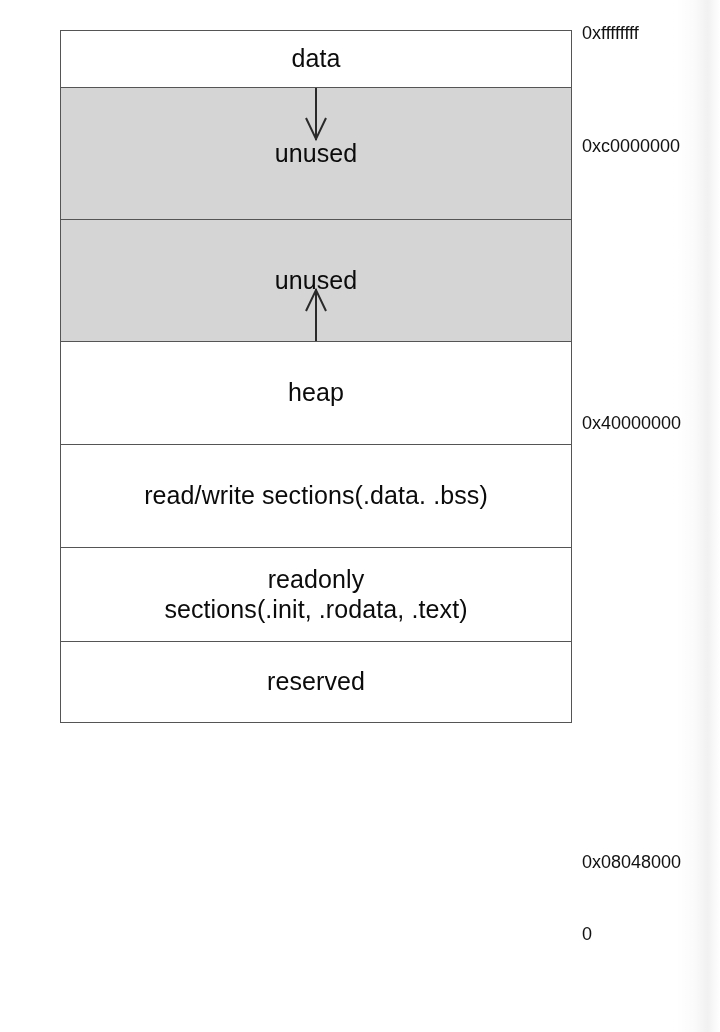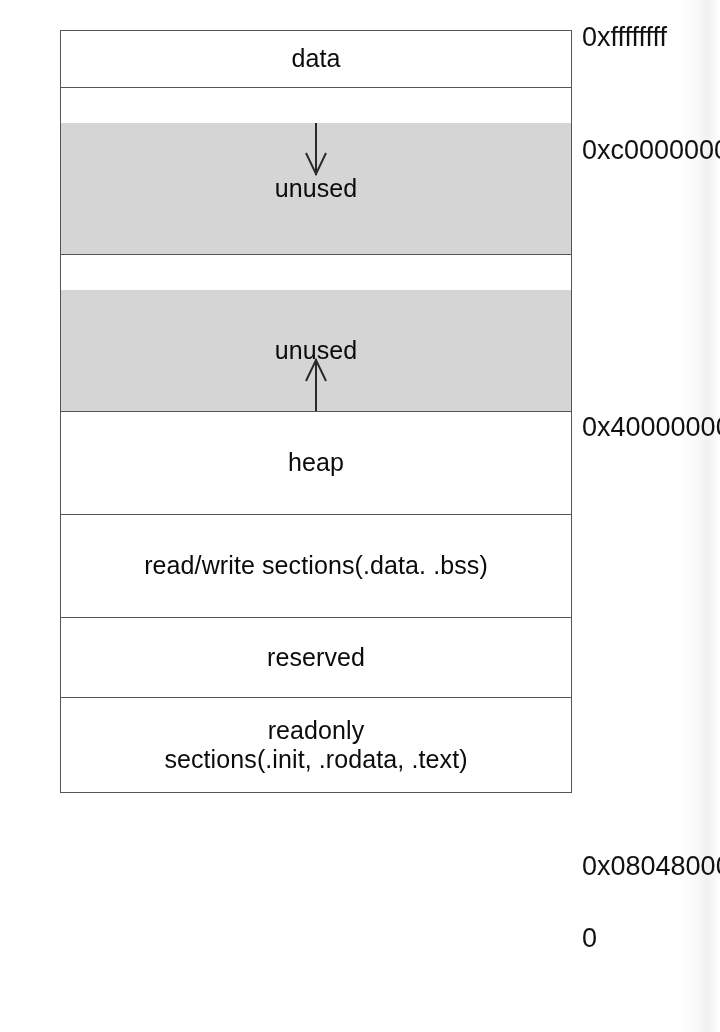--- a/index.html
+++ b/index.html
@@ -60,21 +60,20 @@
     background-color: #d9d9d9;
     background-image: repeating-linear-gradient(
         45deg,
         rgba(90,90,90,0.55) 0px,
         rgba(90,90,90,0.55) 1px,
         rgba(255,255,255,0) 1px,
         rgba(255,255,255,0) 5px);
   }
   .fill-gray {
     background-color: #d5d5d5;
-    margin-top: 35px;
   }
   .fill-white {
     background-color: #ffffff;
   }
 
   .block-label {
     font-size: 25px;
     color: #0b0b0b;
     line-height: 1.18;
     text-align: center;
@@ -99,21 +98,21 @@
   #address-labels {
     position: absolute;
     left: 582px;
     top: 0;
     width: 138px;
     height: 1032px;
   }
   .addr-label {
     position: absolute;
     left: 0;
-    font-size: 27px;
+    font-size: 18px;
     color: #111111;
     white-space: nowrap;
     line-height: 1;
   }
 </style>
 </head>
 <body>
 
 <div id="page">
 
@@ -134,26 +133,26 @@
           <polyline points="3,22 13,1 23,22" fill="none" stroke="#2a2a2a" stroke-width="2"></polyline>
         </svg>
         <div class="block-label">unused</div>
       </div>
       <div class="mem-block fill-white" style="height: 103px;">
         <div class="block-label">heap</div>
       </div>
       <div class="mem-block fill-white" style="height: 103px;">
         <div class="block-label">read/write sections(.data. .bss)</div>
       </div>
-      <div class="mem-block fill-white" style="height: 80px;">
-        <div class="block-label">reserved</div>
-      </div>
       <div class="mem-block fill-white" style="height: 94px;">
         <div class="block-label">readonly
 sections(.init, .rodata, .text)</div>
+      </div>
+      <div class="mem-block fill-white" style="height: 80px;">
+        <div class="block-label">reserved</div>
       </div>
     </div>
 
   <div id="address-labels">
       <div class="addr-label" style="top: 24px;">0xffffffff</div>
       <div class="addr-label" style="top: 137px;">0xc0000000</div>
       <div class="addr-label" style="top: 414px;">0x40000000</div>
       <div class="addr-label" style="top: 853px;">0x08048000</div>
       <div class="addr-label" style="top: 925px;">0</div>
     </div>

